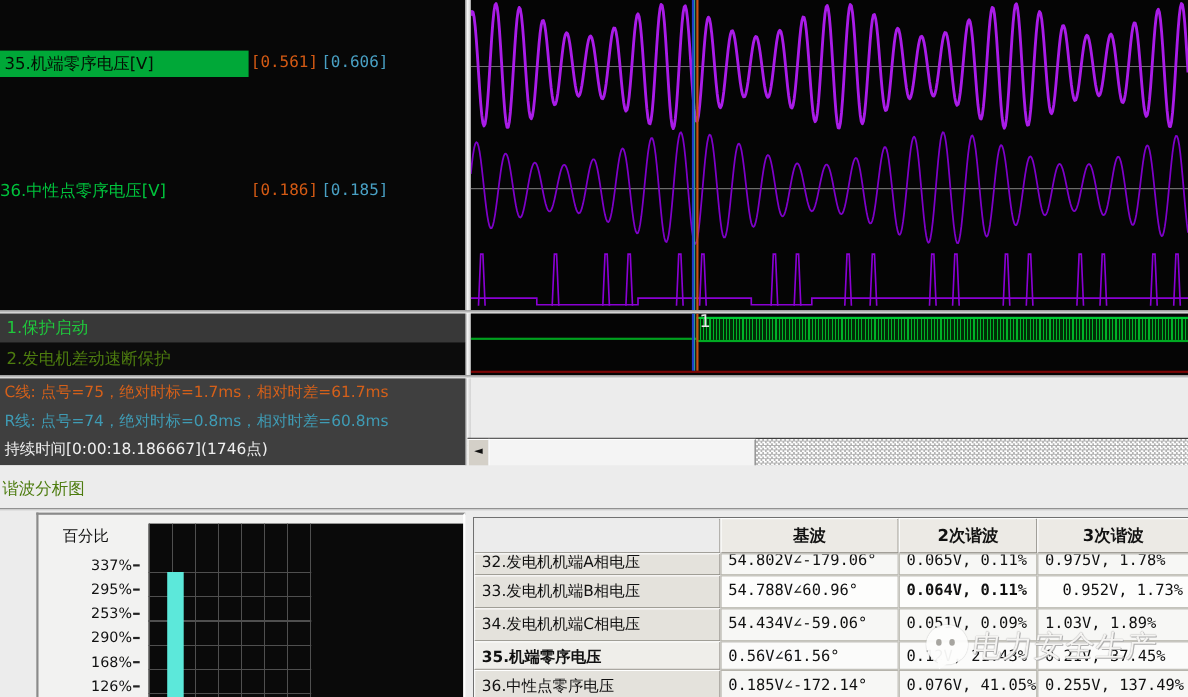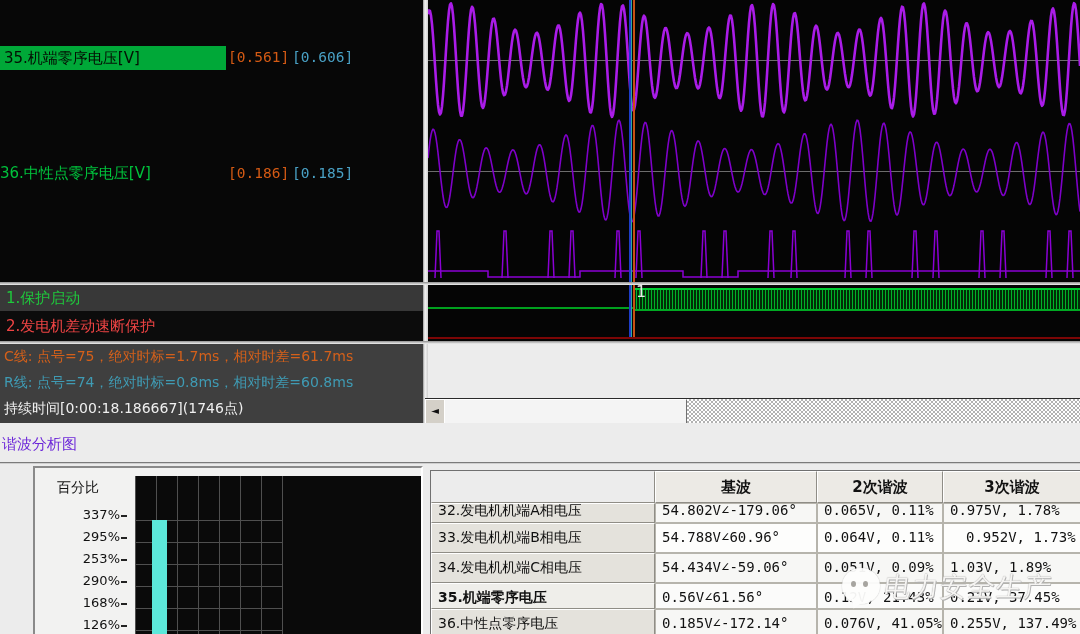--- a/index.html
+++ b/index.html
@@ -21,21 +21,21 @@
   .cur-blue{background:#1e3cc8;}
   .cur-teal{width:1px;background:#2ea8a0;}
   .cur-orange{background:#c85014;}
 
   
   .hsep{left:0;width:1080px;height:3px;background:linear-gradient(#8f8f8f,#f2f2f2);}
 
   
   #digital-left{left:0;top:285px;width:423px;height:56px;}
   #dig-row1{height:26px;background:#383838;color:#1fc83c;font-size:15px;line-height:26px;padding-left:6px;}
-  #dig-row2{height:30px;background:#0c0c0c;color:#ef4444;font-size:15px;line-height:30px;padding-left:6px;}
+  #dig-row2{height:30px;background:#0c0c0c;color:#4d7c0f;font-size:15px;line-height:30px;padding-left:6px;}
   #digital-right{left:428px;top:285px;width:652px;height:56px;background:#050505;overflow:hidden;}
   #dig-baseline{left:0;top:22px;width:205px;height:2px;background:#00a01e;}
   #dig-highbar{left:205px;top:3px;width:447px;height:19px;
      background:repeating-linear-gradient(to right,#00b228 0 1px,#012c06 1px 3px);
      border-top:2px solid #00cc33;border-bottom:2px solid #00aa22;}
   #dig-marker{left:208px;top:-3px;color:#e8e8e8;font-size:16px;}
   #dig-redline{left:0;top:52px;width:652px;height:2px;background:#7c0606;}
 
   
   #info-left{left:0;top:344px;width:423px;height:79px;background:#3f3f3f;font-size:14px;}
@@ -58,21 +58,21 @@
      background-size:4px 4px;border-top:1px solid #2a2a2a;}
   #sb-btn{left:0;top:0;width:18px;height:24px;background:#d4d0c8;
      border:1px solid;border-color:#ffffff #808080 #808080 #ffffff;
      font-size:10px;text-align:center;line-height:22px;color:#111;}
   #sb-thumb{left:19px;top:0;width:241px;height:24px;background:#f4f4f4;
      border:1px solid;border-color:#ffffff #707070 #707070 #ffffff;}
 
   
   #band{left:0;top:423px;width:1080px;height:39px;background:#ececec;
      border-bottom:2px groove #cfcfcf;}
-  #band span{position:absolute;left:2px;top:12px;font-size:15px;color:#6d28d9;}
+  #band span{position:absolute;left:2px;top:12px;font-size:15px;color:#4d7c0f;}
 
   
   #chart-panel{left:33px;top:466px;width:390px;height:172px;background:#f2f2f1;
      border:2px solid;border-color:#8a8a8a #ffffff #ffffff #8a8a8a;box-sizing:border-box;}
   #pct-label{left:22px;top:11px;font-size:14px;color:#111;}
   .ytick{position:absolute;left:0;width:92px;text-align:right;font-size:13px;color:#111;}
   .ytick::after{content:"";display:inline-block;width:6px;height:2px;background:#222;
      vertical-align:middle;margin-left:1px;}
   #plot{left:100px;top:8px;width:286px;height:164px;background:#0a0a0a;}
   #grid-zone{left:0;top:0;width:148px;height:164px;
@@ -204,21 +204,21 @@
       </div>
     <div class="vc clip mono">
         <span>0.065V, 0.11%</span>
       </div>
     <div class="vc clip mono">
         <span>0.975V, 1.78%</span>
       </div>
 
     <div class="nc">33.发电机机端B相电压</div>
     <div class="vc mono" style="background:#fdfdfc;">54.788V∠60.96°</div>
-    <div class="vc mono" style="background:#fdfdfc;">0.064V, 0.11%</div>
+    <div class="vc mono" style="background:#fdfdfc;font-weight:bold;">0.064V, 0.11%</div>
     <div class="vc mono" style="background:#fdfdfc;padding-left:22px;">0.952V, 1.73%</div>
 
     <div class="nc">34.发电机机端C相电压</div>
     <div class="vc mono">54.434V∠-59.06°</div>
     <div class="vc mono">0.051V, 0.09%</div>
     <div class="vc mono">1.03V, 1.89%</div>
 
     <div class="nc sel">35.机端零序电压</div>
     <div class="vc mono" style="background:#fbfbfa;">0.56V∠61.56°</div>
     <div class="vc mono" style="background:#fbfbfa;">0.12V, 21.43%</div>

